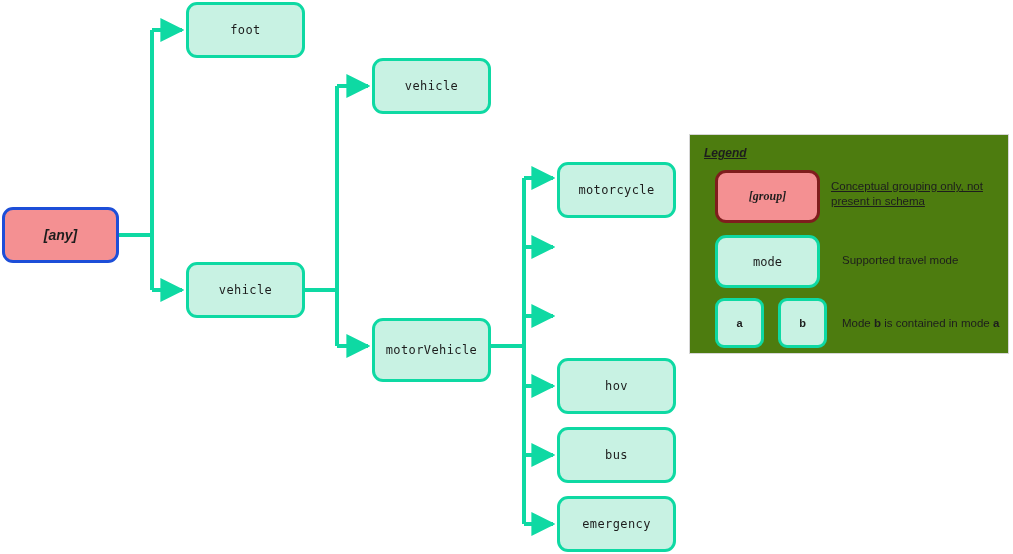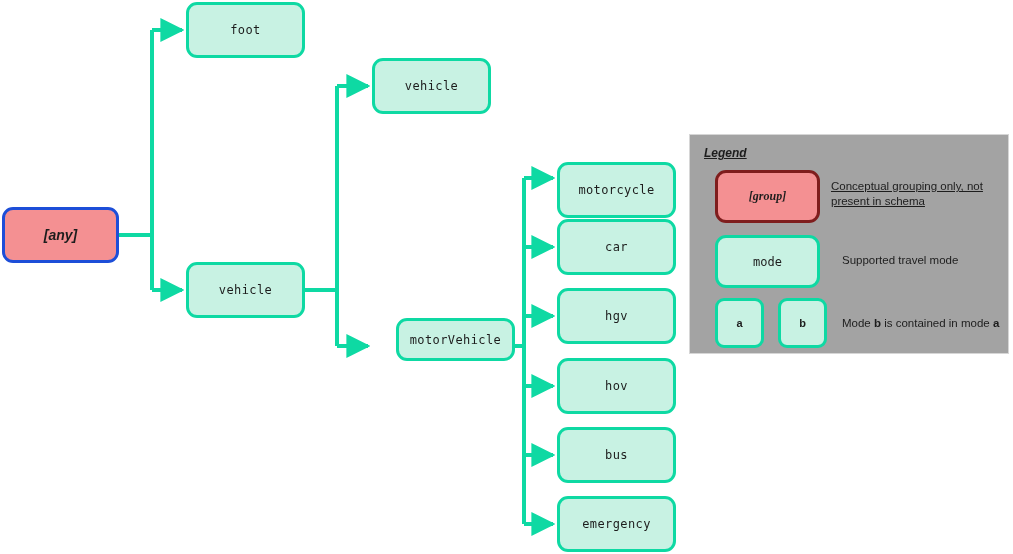--- a/index.html
+++ b/index.html
@@ -58,21 +58,21 @@
   }
 
   
   #legend {
     position: absolute;
     left: 689px;
     top: 134px;
     width: 320px;
     height: 220px;
     box-sizing: border-box;
-    background: #a3a3a3;
+    background: #4d7c0f;
     border: 1px solid #d6d6d6;
   }
   #legend-title {
     position: absolute;
     left: 14px;
     top: 11px;
     font-size: 12px;
     font-weight: bold;
     font-style: italic;
     text-decoration: underline;
@@ -166,35 +166,29 @@
   </div>
 
   <div class="node node-mode" style="left:186px; top:262px; width:119px; height:56px;">
     <span>vehicle</span>
   </div>
 
   <div class="node node-mode" style="left:372px; top:58px;  width:119px; height:56px;">
     <span>vehicle</span>
   </div>
 
-  <div class="node node-mode" style="left:372px; top:318px; width:119px; height:43px;margin-left:24px;">
+  <div class="node node-mode" style="left:372px; top:318px; width:119px; height:64px;">
     <span>motorVehicle</span>
   </div>
 
   <div class="node node-mode" style="left:557px; top:150px; width:119px; height:56px;margin-top:12px;">
     <span>motorcycle</span>
   </div>
 
-  <div class="node node-mode" style="left:557px; top:219px; width:119px; height:56px;">
-    <span>car</span>
-  </div>
-
-  <div class="node node-mode" style="left:557px; top:288px; width:119px; height:56px;">
-    <span>hgv</span>
-  </div>
+
 
   <div class="node node-mode" style="left:557px; top:358px; width:119px; height:56px;">
     <span>hov</span>
   </div>
 
   <div class="node node-mode" style="left:557px; top:427px; width:119px; height:56px;">
     <span>bus</span>
   </div>
 
   <div class="node node-mode" style="left:557px; top:496px; width:119px; height:56px;">

